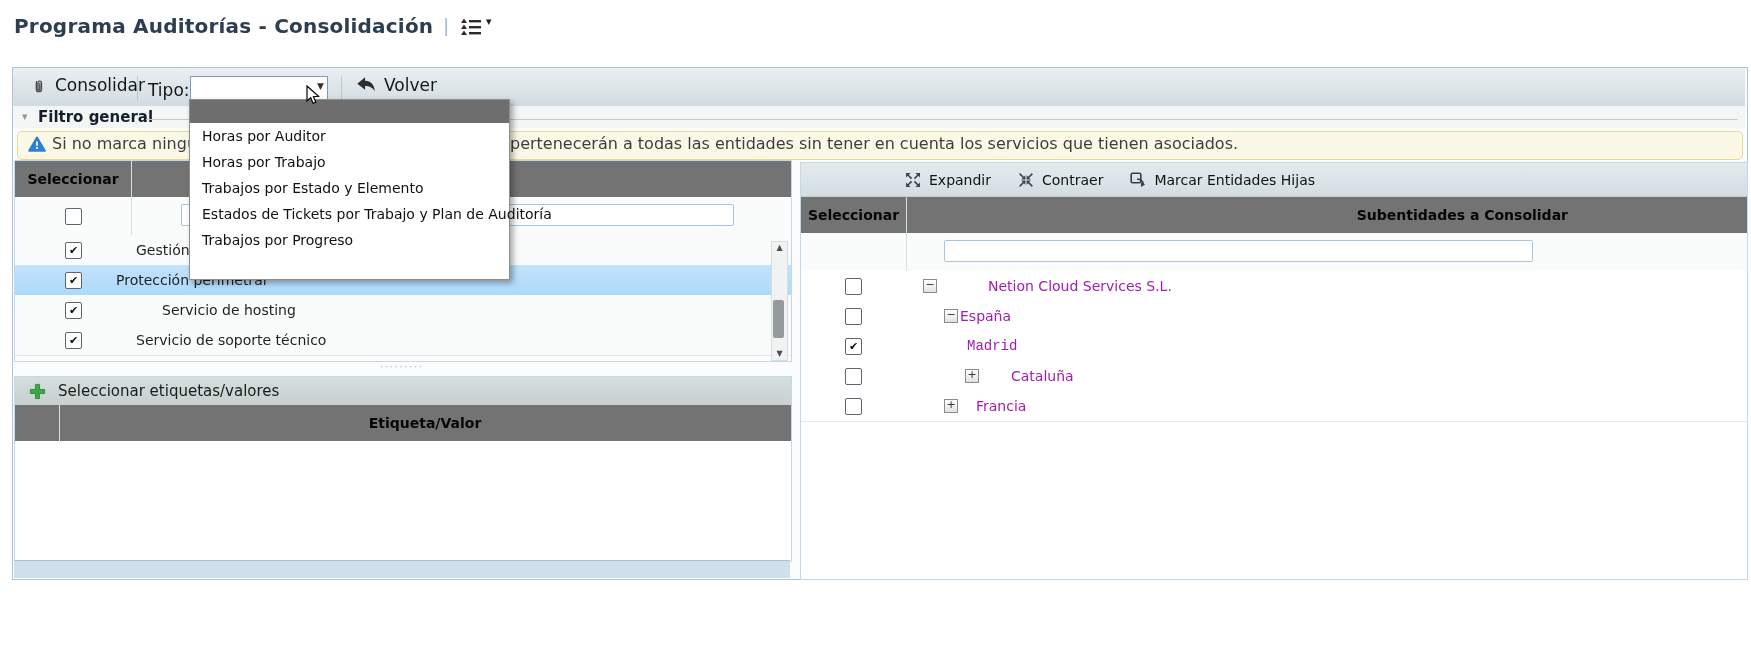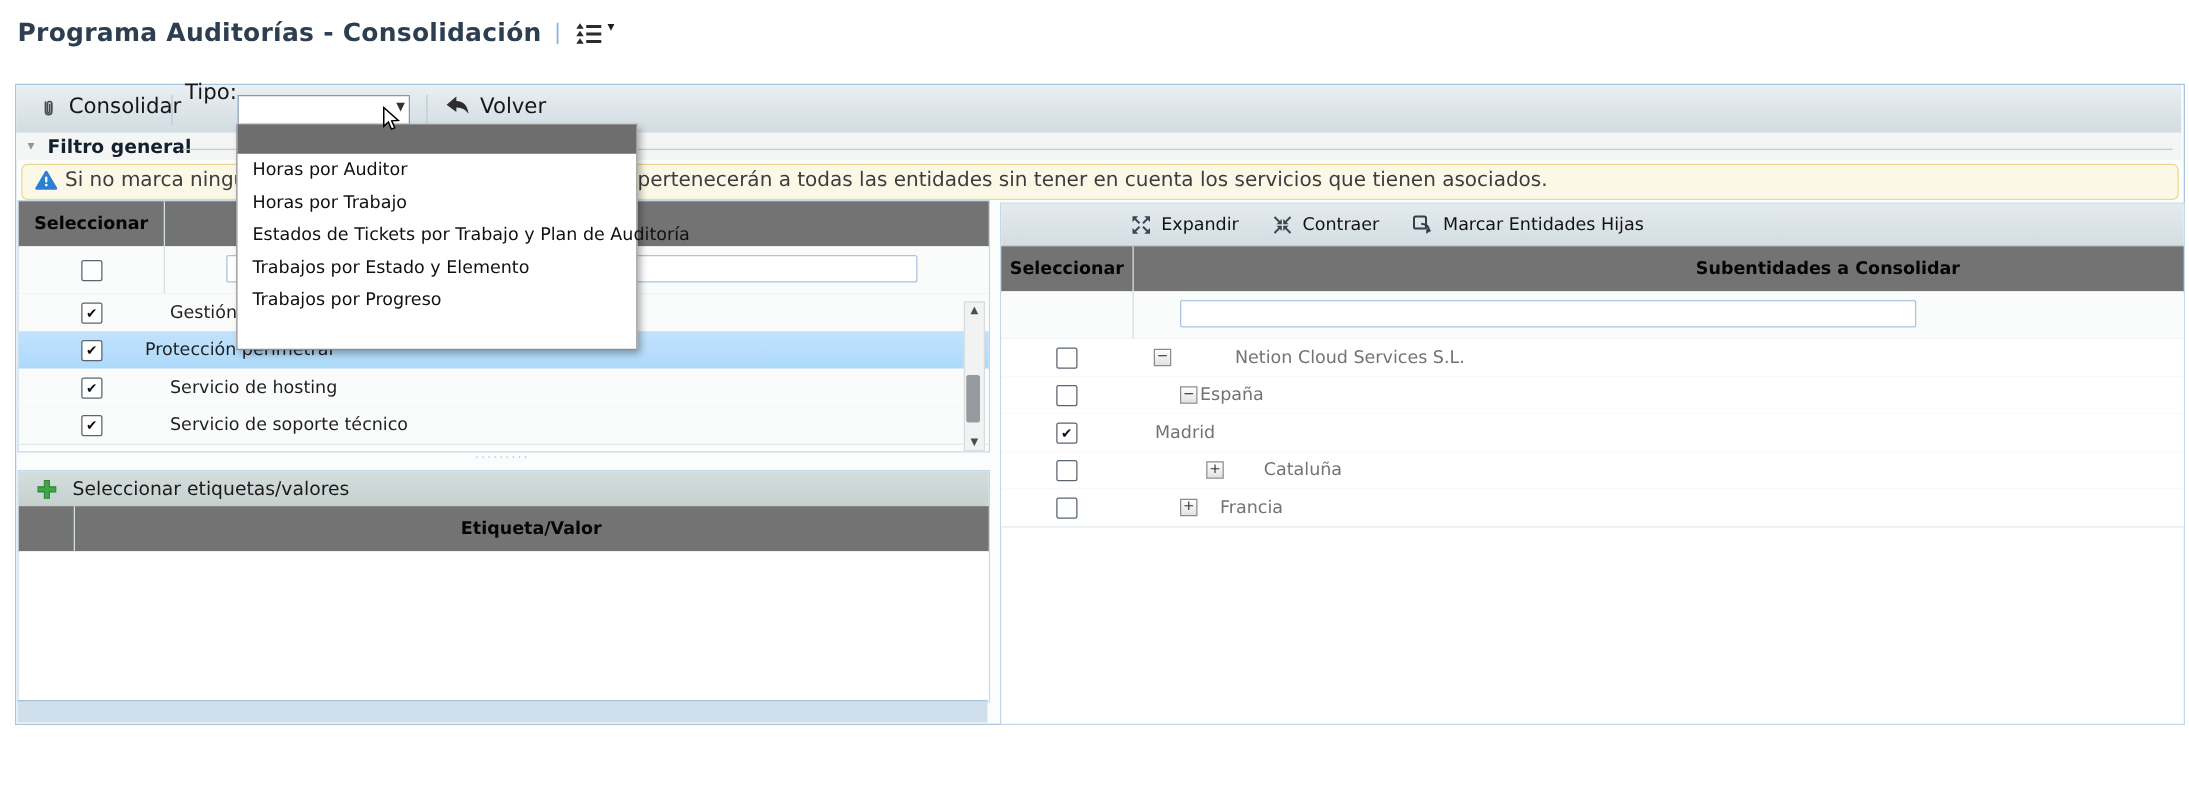--- a/index.html
+++ b/index.html
@@ -34,21 +34,21 @@
   .filter-input{border:1px solid #a9c4de;border-radius:2px;background:#fff;height:22px;font-size:13px;padding:0 4px;box-sizing:border-box;}
   .trow{display:flex;align-items:center;border-bottom:1px solid #dfeaea;background:#fafbfb;font-size:14px;color:#1f1f1f;}
   .trow.selected{background:linear-gradient(#c2e2fd,#addafa);}
   .col-div{width:1px;background:#d4e2e2;}
   
   .cb{width:15px;height:15px;background:#fff;border:1px solid #5a6570;border-radius:2px;display:flex;align-items:center;justify-content:center;font-size:11px;color:#0b0b0b;flex:none;}
   .cb.checked::after{content:"✔";font-weight:bold;line-height:1;}
   
   .expander{width:12px;height:12px;border:1px solid #8b8b8b;background:linear-gradient(#ffffff,#e2e2e2);font-size:11px;line-height:10px;text-align:center;color:#333;flex:none;}
   .expander:empty{display:none;}
-  .tree-label{font-size:14px;color:#737373;}
+  .tree-label{font-size:14px;color:#a21caf;}
   
   .dropdown{left:189px;top:99px;width:319px;height:179px;background:#fff;border:1px solid #8f8f8f;box-shadow:3px 3px 6px rgba(0,0,0,.35);z-index:40;}
   .dd-selected{height:23px;background:#6e6e6e;}
   .dd-option{height:26px;line-height:26px;padding-left:12px;font-size:14px;color:#101010;white-space:nowrap;}
   
   .rtoolbar{background:linear-gradient(#e4ebee,#d3dde2);border-bottom:1px solid #bccdd6;display:flex;align-items:center;}
   .rt-btn{display:flex;align-items:center;gap:7px;font-size:14px;color:#121212;margin-right:26px;}
   
   .tags-bar{background:linear-gradient(#d4dedc,#c6d1cf);border-bottom:1px solid #a7b6b3;display:flex;align-items:center;}
   .tags-title{font-size:15px;color:#1b1b1b;}
@@ -87,21 +87,21 @@
   <div class="abs toolbar"></div>
   <div class="abs tb-item" style="left:30px;top:75px;height:26px;">
     <span style="display:inline-flex;">
       <svg width="17" height="24" viewBox="0 0 24 24">
           <path d="M9 4.5 v10.5 a3.6 3.6 0 0 0 7.2 0 V6.3 a2.5 2.5 0 0 0-5 0 v8.7 a1.3 1.3 0 0 0 2.6 0 V7" fill="none" stroke="#4a4a4a" stroke-width="1.9" stroke-linecap="round"></path>
         </svg>
     </span>
     <span>Consolidar</span>
   </div>
   <div class="abs vsep" style="left:137px;top:76px;height:24px;"></div>
-  <span class="abs tb-item" style="left:148px;top:64px;">Tipo:</span>
+  <span class="abs tb-item" style="left:148px;top:80px;">Tipo:</span>
   <div class="abs select-box" style="left:190px;top:76px;width:136px;height:22px;">
     <span style="font-size:13px;padding-left:4px;"></span>
     <span class="select-arrow">▼</span>
   </div>
   <div class="abs vsep" style="left:341px;top:76px;height:24px;"></div>
   <div class="abs tb-item" style="left:355px;top:75px;height:26px;">
     <span style="display:inline-flex;">
       <svg width="21" height="19" viewBox="0 0 20 18">
           <path d="M2.2 8.4 L9.6 2 v3.5 c5.7.2 8.6 3.7 9.2 9.6 -2.3-3.2-5.2-4.8-9.2-4.7 v3.5 z" fill="#2d2d2d"></path>
         </svg>
@@ -138,21 +138,21 @@
     <div class="trow abs" style="left:0;top:74px;width:776px;height:30px;">
       <span class="cb checked" style="margin-left:50px;"></span>
       <span style="margin-left:54px;">Gestión d</span>
     </div>
     <div class="trow abs selected" style="left:0;top:104px;width:776px;height:30px;">
       <span class="cb checked" style="margin-left:50px;"></span>
       <span style="margin-left:34px;">Protección perimetral</span>
     </div>
     <div class="trow abs" style="left:0;top:134px;width:776px;height:30px;">
       <span class="cb checked" style="margin-left:50px;"></span>
-      <span style="margin-left:54px;">Servicio de hosting</span>
+      <span style="margin-left:80px;">Servicio de hosting</span>
     </div>
     <div class="trow abs" style="left:0;top:164px;width:776px;height:30px;">
       <span class="cb checked" style="margin-left:50px;"></span>
       <span style="margin-left:54px;">Servicio de soporte técnico</span>
     </div>
 
     <div class="abs sb-track" style="right:3px;top:80px;width:15px;height:118px;">
       <div class="sb-arrow" style="height:12px;">▲</div>
       <div class="sb-thumb abs" style="left:1px;top:58px;width:11px;height:38px;"></div>
       <div class="sb-arrow abs" style="left:0;bottom:0;width:100%;height:12px;">▼</div>
@@ -240,40 +240,40 @@
       <span class="tree-label" style="margin-left:51px;">Netion Cloud Services S.L.</span>
     </div>
     <div class="trow selected" style="position:absolute;left:0;top:138px;width:946px;height:30px;background:#fff;">
       <span class="cb" style="margin-left:44px;"></span>
       <span class="expander" style="margin-left:82px;">−</span>
       <span class="tree-label" style="margin-left:2px;">España</span>
     </div>
     <div class="trow" style="position:absolute;left:0;top:168px;width:946px;height:30px;background:#fff;">
       <span class="cb checked" style="margin-left:44px;"></span>
 
-      <span class="tree-label" style="margin-left:62px;">Madrid</span>
+      <span class="tree-label" style="margin-left:105px;font-family:Liberation Mono, monospace;">Madrid</span>
     </div>
     <div class="trow" style="position:absolute;left:0;top:198px;width:946px;height:30px;background:#fff;">
       <span class="cb" style="margin-left:44px;"></span>
       <span class="expander" style="margin-left:103px;">+</span>
       <span class="tree-label" style="margin-left:32px;">Cataluña</span>
     </div>
     <div class="trow" style="position:absolute;left:0;top:228px;width:946px;height:30px;background:#fff;">
       <span class="cb" style="margin-left:44px;"></span>
       <span class="expander" style="margin-left:82px;">+</span>
       <span class="tree-label" style="margin-left:18px;">Francia</span>
     </div>
   </div>
 
   <div class="abs dropdown">
     <div class="dd-selected"></div>
     <div class="dd-option">Horas por Auditor</div>
     <div class="dd-option">Horas por Trabajo</div>
+    <div class="dd-option">Trabajos por Estado y Elemento</div>
     <div class="dd-option">Estados de Tickets por Trabajo y Plan de Auditoría</div>
-    <div class="dd-option">Trabajos por Estado y Elemento</div>
     <div class="dd-option">Trabajos por Progreso</div>
   </div>
 
   <span class="abs" style="left:306px;top:85px;z-index:50;display:inline-flex;">
     <svg width="15" height="22" viewBox="0 0 15 22">
         <path d="M1 1 v15 l3.7-3.3 2.4 5.6 2.7-1.1 -2.4-5.5 5.2-.4 z" fill="#fff" stroke="#000" stroke-width="1.2"></path>
       </svg>
   </span>
 
 </div>

